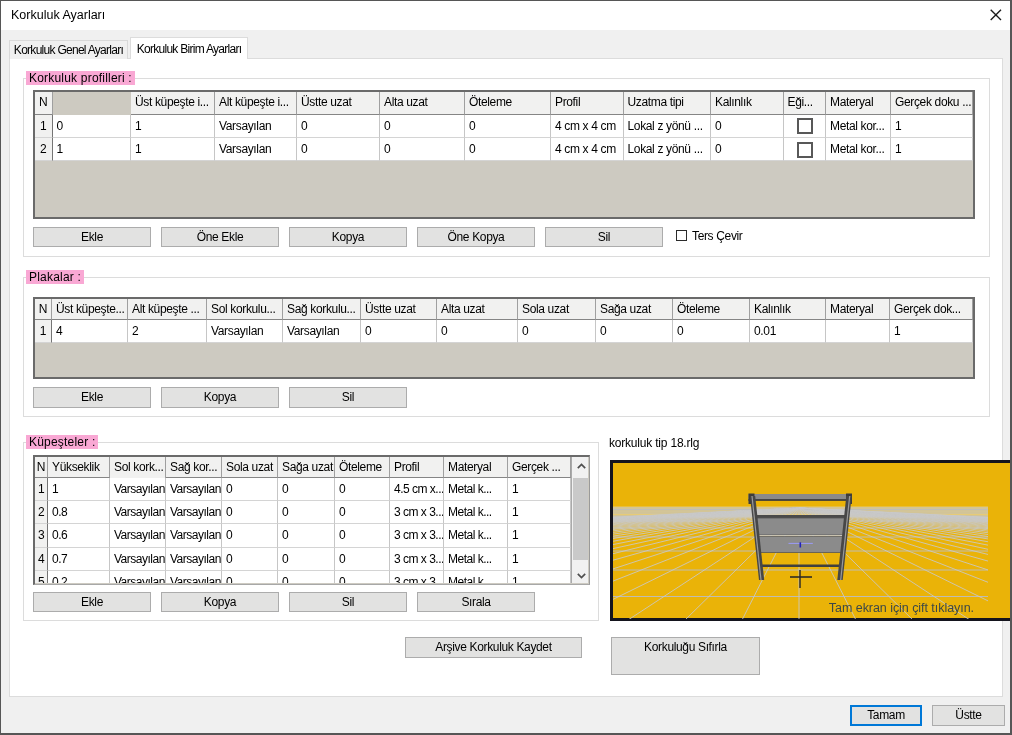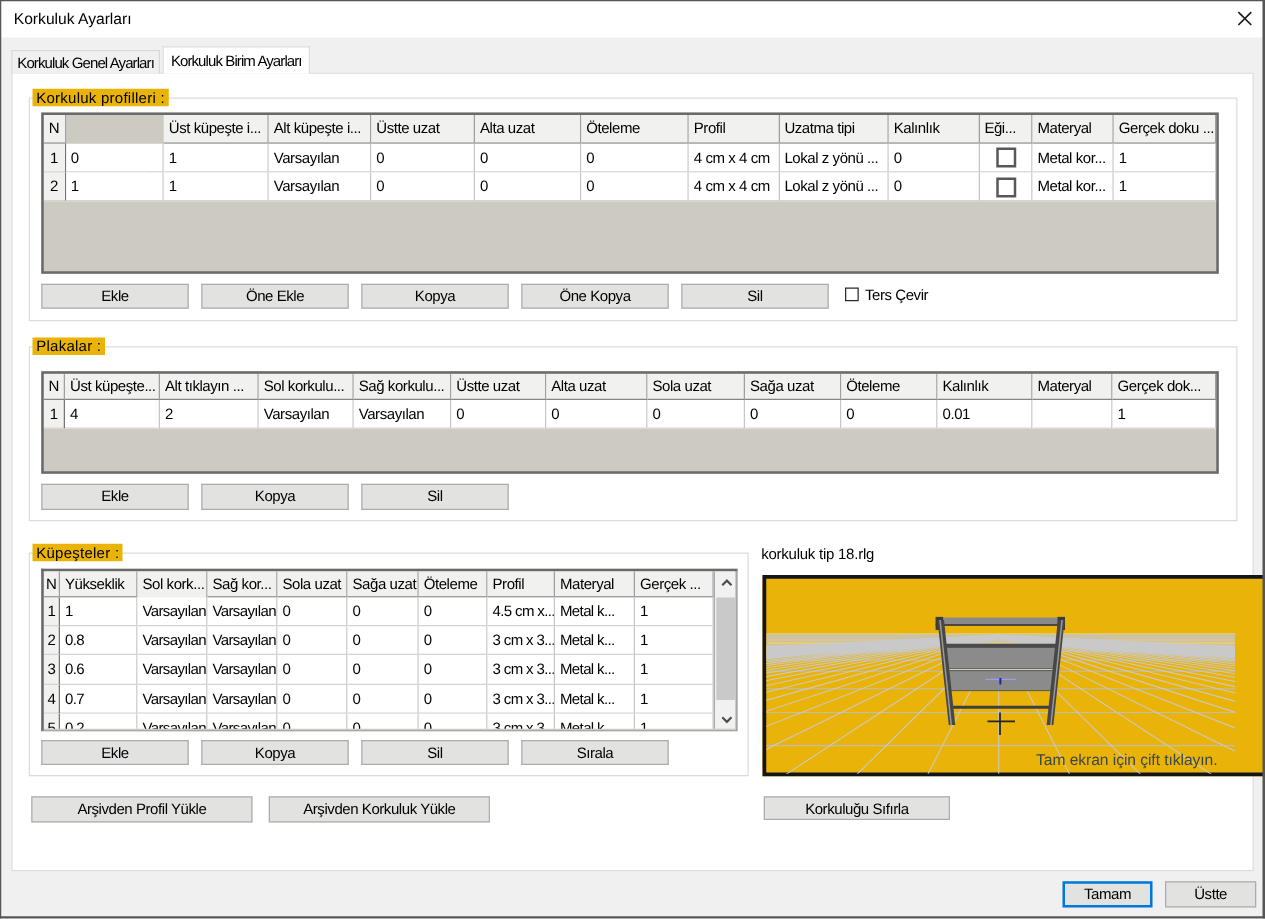--- a/index.html
+++ b/index.html
@@ -2,21 +2,21 @@
 <html><head><meta charset="utf-8"><title>Korkuluk Ayarları</title>
 <style>
 *{margin:0;padding:0;box-sizing:border-box}
 html,body{width:1012px;height:735px;overflow:hidden}
 body{font-family:"Liberation Sans",sans-serif;background:#f0f0f0}
 #dlg{position:relative;width:1012px;height:735px;background:#f0f0f0;overflow:hidden}
 .a{position:absolute}
 .txt{position:absolute;white-space:nowrap;overflow:hidden;color:#000;font-size:12px;letter-spacing:-0.35px}
 .btn{position:absolute;background:#e2e2e1;border:1px solid #acacac;color:#000;font-size:12px;letter-spacing:-0.35px;text-align:center;overflow:hidden;white-space:nowrap}
 .grp{position:absolute;border:1px solid #dcdcdc}
-.glab{position:absolute;background:#eab308;color:#000;font-size:12px;letter-spacing:0.2px;padding:0 3px;white-space:nowrap}
+.glab{position:absolute;background:#f9a8d4;color:#000;font-size:12px;letter-spacing:0.2px;padding:0 3px;white-space:nowrap}
 .tbl{position:absolute;background:#cdcac1;overflow:hidden}
 .hc{position:absolute;background:#f1f1f0;border-right:1px solid #9f9f9f;border-bottom:1px solid #858585;color:#000;font-size:12px;letter-spacing:-0.35px;padding-left:4px;overflow:hidden;white-space:nowrap}
 .dc{position:absolute;background:#fff;border-right:1px solid #c6c6c6;border-bottom:1px solid #d4d4d4;color:#000;font-size:12px;letter-spacing:-0.35px;padding-left:4px;overflow:hidden;white-space:nowrap}
 .nc{background:#f1f1f0;border-right:1px solid #757575;text-align:center;padding-left:0}
 .t3 .dc{letter-spacing:-0.5px}
 </style></head><body>
 <div id="dlg">
 
 <div class="a" style="left:1px;top:1px;width:1009px;height:29px;background:#fff"></div>
 <div class="a" style="left:0px;top:697px;width:1012px;height:38px;background:#f0f0f0"></div>
@@ -84,21 +84,21 @@
 <div class="btn" style="left:161px;top:227px;width:118px;height:20px;line-height:18px">Öne Ekle</div>
 <div class="btn" style="left:289px;top:227px;width:118px;height:20px;line-height:18px">Kopya</div>
 <div class="btn" style="left:417px;top:227px;width:118px;height:20px;line-height:18px">Öne Kopya</div>
 <div class="btn" style="left:545px;top:227px;width:118px;height:20px;line-height:18px">Sil</div>
 <div class="a" style="left:676px;top:230px;width:11px;height:11px;background:#fff;border:1px solid #2b2b2b"></div>
 <div class="txt" style="left:692px;top:229px">Ters Çevir</div>
 <div class="tbl " style="left:33px;top:297px;width:942px;height:82px;border:2px solid #6a6a6a;">
       <div class="a" style="left:0;top:0;width:938px;height:78px;overflow:hidden">
         <div class="hc" style="left:0px;top:0px;width:17px;height:21px;line-height:20px;text-align:center;padding-left:0;">N</div>
         <div class="hc" style="left:17px;top:0px;width:76px;height:21px;line-height:20px;">Üst küpeşte...</div>
-        <div class="hc" style="left:93px;top:0px;width:79px;height:21px;line-height:20px;">Alt tıklayın ...</div>
+        <div class="hc" style="left:93px;top:0px;width:79px;height:21px;line-height:20px;">Alt küpeşte ...</div>
         <div class="hc" style="left:172px;top:0px;width:76px;height:21px;line-height:20px;">Sol korkulu...</div>
         <div class="hc" style="left:248px;top:0px;width:78px;height:21px;line-height:20px;">Sağ korkulu...</div>
         <div class="hc" style="left:326px;top:0px;width:76px;height:21px;line-height:20px;">Üstte uzat</div>
         <div class="hc" style="left:402px;top:0px;width:81px;height:21px;line-height:20px;">Alta uzat</div>
         <div class="hc" style="left:483px;top:0px;width:78px;height:21px;line-height:20px;">Sola uzat</div>
         <div class="hc" style="left:561px;top:0px;width:77px;height:21px;line-height:20px;">Sağa uzat</div>
         <div class="hc" style="left:638px;top:0px;width:77px;height:21px;line-height:20px;">Öteleme</div>
         <div class="hc" style="left:715px;top:0px;width:76px;height:21px;line-height:20px;">Kalınlık</div>
         <div class="hc" style="left:791px;top:0px;width:64px;height:21px;line-height:20px;">Materyal</div>
         <div class="hc" style="left:855px;top:0px;width:83px;height:21px;line-height:20px;">Gerçek dok...</div>
@@ -190,23 +190,22 @@
           <svg class="a" style="left:4.5px;top:115px" width="9" height="7" viewBox="0 0 9 7">
             <path d="M0.8 1.8 L4.5 5.5 L8.2 1.8" stroke="#4f4f4f" stroke-width="1.7" fill="none"></path>
           </svg>
         </div>
       </div>
     </div>
 <div class="btn" style="left:33px;top:592px;width:118px;height:20px;line-height:18px">Ekle</div>
 <div class="btn" style="left:161px;top:592px;width:118px;height:20px;line-height:18px">Kopya</div>
 <div class="btn" style="left:289px;top:592px;width:118px;height:20px;line-height:18px">Sil</div>
 <div class="btn" style="left:417px;top:592px;width:118px;height:20px;line-height:18px">Sırala</div>
-<div class="btn" style="left:25px;top:637px;width:177px;height:21px;line-height:19px">Arşivden Profil Yükle</div>
-<div class="btn" style="left:215px;top:637px;width:177px;height:21px;line-height:19px">Arşivden Korkuluk Yükle</div>
-<div class="btn" style="left:611px;top:637px;width:149px;height:19px;line-height:19px">Korkuluğu Sıfırla</div>
+<div class="btn" style="left:405px;top:637px;width:177px;height:21px;line-height:19px">Arşive Korkuluk Kaydet</div>
+<div class="btn" style="left:611px;top:637px;width:149px;height:38px;line-height:19px">Korkuluğu Sıfırla</div>
 <div class="txt" style="left:609px;top:436px;letter-spacing:-0.2px">korkuluk tip 18.rlg</div>
 <div class="a" style="left:610px;top:460px;width:451px;height:161px;background:#eab308;border:3px solid #14141d"><svg width="375" height="156" viewBox="0 0 375 156">
         <rect x="0" y="43.5" width="375" height="11" fill="#e4e4e4" opacity="0.5"></rect>
         <path d="M0 45 L375 45 M0 46.5 L375 46.5 M0 48 L375 48 M0 50 L375 50 M0 53 L375 53 M0 58 L375 58 M0 65 L375 65 M0 74 L375 74 M0 88 L375 88 M0 107 L375 107 M0 133.5 L375 133.5" stroke="#bdbdbd" stroke-width="0.95" fill="none"></path>
         <path d="M186 45 L-2134 159 M186 45 L-2076 159 M186 45 L-2018 159 M186 45 L-1960 159 M186 45 L-1902 159 M186 45 L-1844 159 M186 45 L-1786 159 M186 45 L-1728 159 M186 45 L-1670 159 M186 45 L-1612 159 M186 45 L-1554 159 M186 45 L-1496 159 M186 45 L-1438 159 M186 45 L-1380 159 M186 45 L-1322 159 M186 45 L-1264 159 M186 45 L-1206 159 M186 45 L-1148 159 M186 45 L-1090 159 M186 45 L-1032 159 M186 45 L-974 159 M186 45 L-916 159 M186 45 L-858 159 M186 45 L-800 159 M186 45 L-742 159 M186 45 L-684 159 M186 45 L-626 159 M186 45 L-568 159 M186 45 L-510 159 M186 45 L-452 159 M186 45 L-394 159 M186 45 L-336 159 M186 45 L-278 159 M186 45 L-220 159 M186 45 L-162 159 M186 45 L-104 159 M186 45 L-46 159 M186 45 L12 159 M186 45 L70 159 M186 45 L128 159 M186 45 L186 159 M186 45 L244 159 M186 45 L302 159 M186 45 L360 159 M186 45 L418 159 M186 45 L476 159 M186 45 L534 159 M186 45 L592 159 M186 45 L650 159 M186 45 L708 159 M186 45 L766 159 M186 45 L824 159 M186 45 L882 159 M186 45 L940 159 M186 45 L998 159 M186 45 L1056 159 M186 45 L1114 159 M186 45 L1172 159 M186 45 L1230 159 M186 45 L1288 159 M186 45 L1346 159 M186 45 L1404 159 M186 45 L1462 159 M186 45 L1520 159 M186 45 L1578 159 M186 45 L1636 159 M186 45 L1694 159 M186 45 L1752 159 M186 45 L1810 159 M186 45 L1868 159 M186 45 L1926 159 M186 45 L1984 159 M186 45 L2042 159 M186 45 L2100 159 M186 45 L2158 159 M186 45 L2216 159 M186 45 L2274 159 M186 45 L2332 159 M186 45 L2390 159 M186 45 L2448 159 M186 45 L2506 159" stroke="#c9c9c9" stroke-width="0.85" fill="none"></path>
         <rect x="135.5" y="31" width="102.5" height="6.5" fill="#8a8a8a"></rect>
         <path d="M135.5 37 L238 37" stroke="#2e2e2e" stroke-width="1.3"></path>
         <rect x="135.5" y="30.5" width="6" height="10.5" fill="#3c3c3c"></rect>
         <rect x="233" y="30.5" width="6" height="10.5" fill="#3c3c3c"></rect>
         <polygon points="141.5,52 234,52 233.7,55 141.8,55" fill="#4a4a4a"></polygon>

